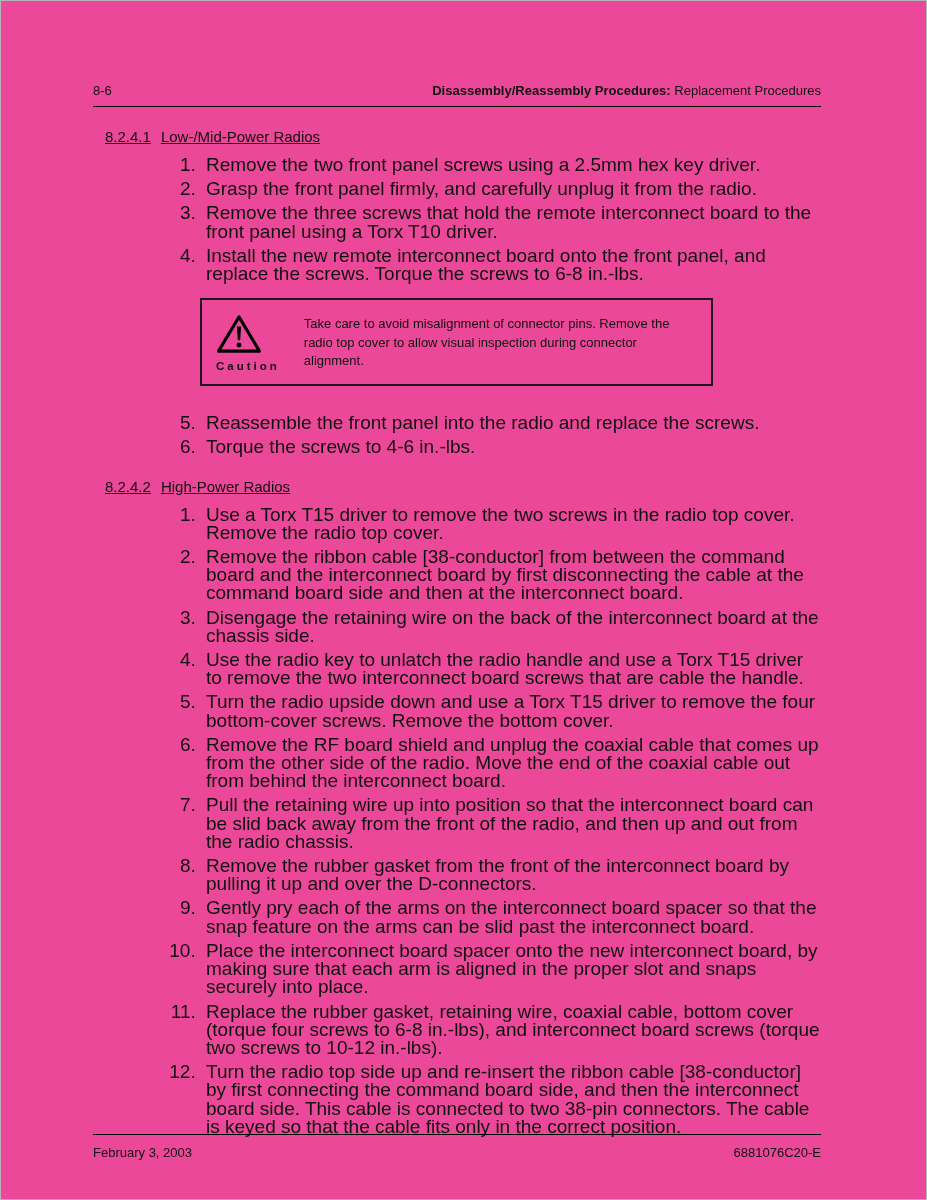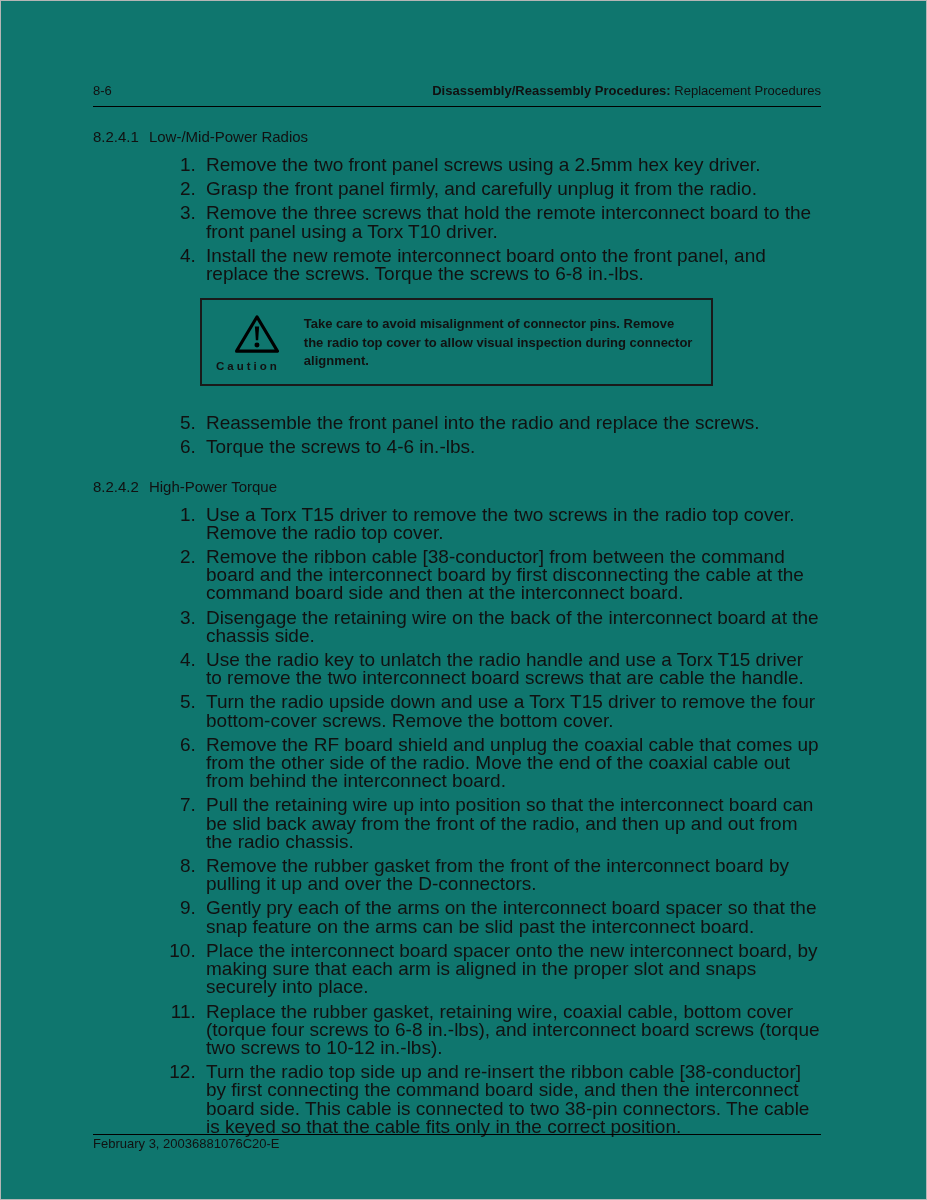--- a/index.html
+++ b/index.html
@@ -1,20 +1,20 @@
 <!DOCTYPE html>
 <html><head>
 <meta charset="utf-8">
 <style>
   html,body{margin:0;padding:0;background:#e8e8e8;}
   .page{
     position:relative;
     width:927px;height:1200px;
     margin:0 auto;
-    background:#0f766e;
+    background:#ec4899;
     border:1px solid #b5b5b5;
     box-sizing:border-box;
     font-family:"Liberation Sans","DejaVu Sans",sans-serif;
     color:#111;
     overflow:hidden;
   }
   .content{
     padding:0 105px 0 92px;
   }
   
@@ -31,21 +31,22 @@
   
   h1.section-heading{
     font-size:15.5px;
     font-weight:bold;
     margin:26px 0 0 0;
   }
   h1.section-heading .sec-num{display:inline-block;min-width:58px;}
   h2.subsection-heading{
     font-size:15px;
     font-weight:normal;
-    margin:21px 0 0 0;
+    margin:21px 0 0 12px;
+    text-decoration:underline;
   }
   h2.subsection-heading .sub-num{margin-right:10px;}
   
   ol.steps{
     margin:11px 0 0 0;
     padding-left:108px;
     font-size:19px;
     line-height:18.2px;
   }
   ol.steps li{
@@ -58,43 +59,43 @@
     width:513px;
     box-sizing:border-box;
     border:2px solid #1a1a1a;
     padding:14px 16px 12px 14px;
     display:flex;
     align-items:center;
     gap:24px;
   }
   .caution-icon-block{
     flex:0 0 62px;
-    text-align:right;
+    text-align:left;
   }
   .caution-label{
     font-size:11.5px;
     font-weight:bold;
     letter-spacing:3px;
     margin-top:2px;
   }
   .caution-text{
     margin:0;
     font-size:13px;
     line-height:18.5px;
-    font-weight:bold;
   }
   
   .page-footer{
     position:absolute;
     left:92px;
     right:105px;
     top:1133px;
     border-top:1px solid #000;
-    padding-top:1px;
+    padding-top:10px;
     display:flex;
+    justify-content:space-between;
     font-size:13px;
   }
 </style>
 </head>
 <body>
 
 <div class="page">
   <div class="content">
 
     <div class="page-header">
@@ -122,21 +123,21 @@
         <div class="caution-label">Caution</div>
       </div>
       <p class="caution-text">Take care to avoid misalignment of connector pins. Remove the radio top cover to allow visual inspection during connector alignment.</p>
     </div>
 
     <ol class="steps" style="margin-top:28px;" start="5">
         <li>Reassemble the front panel into the radio and replace the screws.</li>
         <li>Torque the screws to 4-6 in.-lbs.</li>
       </ol>
 
-    <h2 class="subsection-heading"><span class="sub-num">8.2.4.2</span><span>High-Power Torque</span></h2>
+    <h2 class="subsection-heading"><span class="sub-num">8.2.4.2</span><span>High-Power Radios</span></h2>
 
     <ol class="steps" start="1">
         <li>Use a Torx T15 driver to remove the two screws in the radio top cover. Remove the radio top cover.</li>
         <li>Remove the ribbon cable [38-conductor] from between the command board and the interconnect board by first disconnecting the cable at the command board side and then at the interconnect board.</li>
         <li>Disengage the retaining wire on the back of the interconnect board at the chassis side.</li>
         <li>Use the radio key to unlatch the radio handle and use a Torx T15 driver to remove the two interconnect board screws that are cable the handle.</li>
         <li>Turn the radio upside down and use a Torx T15 driver to remove the four bottom-cover screws. Remove the bottom cover.</li>
         <li>Remove the RF board shield and unplug the coaxial cable that comes up from the other side of the radio. Move the end of the coaxial cable out from behind the interconnect board.</li>
         <li>Pull the retaining wire up into position so that the interconnect board can be slid back away from the front of the radio, and then up and out from the radio chassis.</li>
         <li>Remove the rubber gasket from the front of the interconnect board by pulling it up and over the D-connectors.</li>

